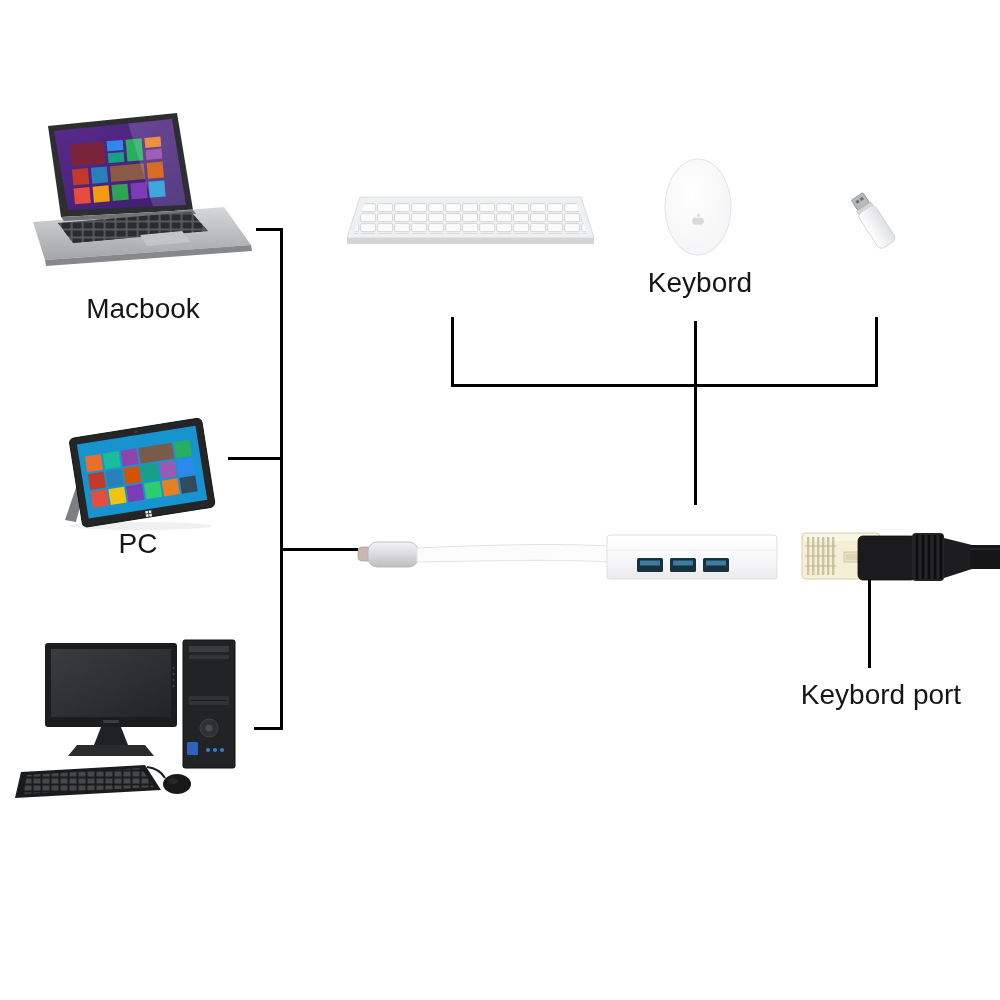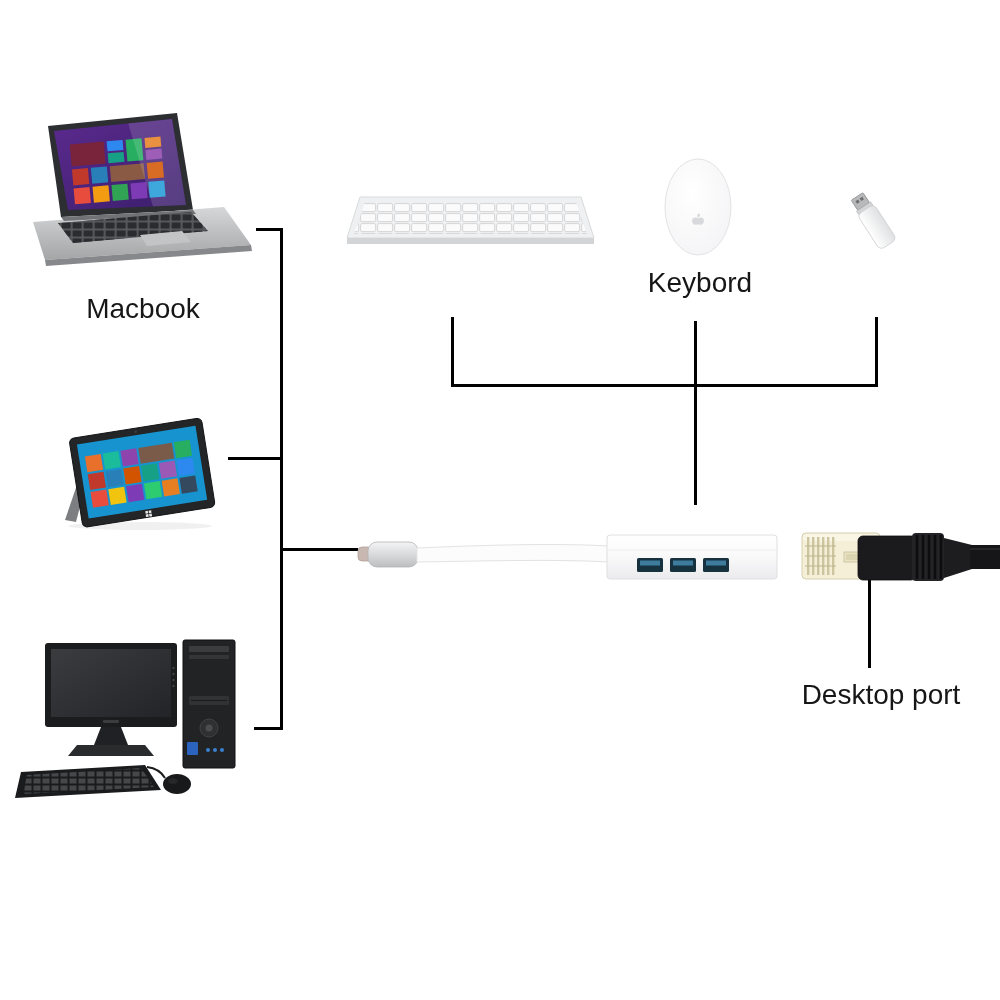--- a/index.html
+++ b/index.html
@@ -112,20 +112,21 @@
       </g>
       <circle cx="87" cy="29.5" r="1.3" fill="#3c3e40"></circle>
       <g fill="#ffffff" opacity="0.9">
         <rect x="84" y="109.5" width="2.6" height="2.6"></rect>
         <rect x="87.4" y="109.5" width="2.6" height="2.6"></rect>
         <rect x="84" y="112.9" width="2.6" height="2.6"></rect>
         <rect x="87.4" y="112.9" width="2.6" height="2.6"></rect>
       </g>
     </g>
   </svg>
+  <div class="label" style="left:18px;top:527px;">PC</div>
 
   <svg class="art" style="left:15px;top:638px;" width="235" height="170" viewBox="0 0 235 170">
     <defs>
       <pattern id="dtKeys" width="9" height="7" patternUnits="userSpaceOnUse">
         <rect x="0.5" y="0.5" width="7" height="5" fill="#45474a"></rect>
       </pattern>
       <linearGradient id="dtScr" x1="0" y1="0" x2="1" y2="1">
         <stop offset="0" stop-color="#3a3c3f"></stop>
           <stop offset="1" stop-color="#222427"></stop>
       </linearGradient>
@@ -264,15 +265,15 @@
           <line x1="123" y1="11" x2="123" y2="55"></line>
         <line x1="129" y1="11" x2="129" y2="55"></line>
           <line x1="135" y1="11" x2="135" y2="55"></line>
         <line x1="141" y1="11" x2="141" y2="55"></line>
       </g>
       <polygon points="144,14 172,21 172,45 144,54" fill="#1d1d1f"></polygon>
       <rect x="170" y="21" width="30" height="24" fill="#161618"></rect>
       <line x1="170" y1="25" x2="200" y2="25" stroke="#2e2e30" stroke-width="1.5"></line>
     </g>
   </svg>
-  <div class="label" style="left:761px;top:678px;">Desktop port</div>
+  <div class="label" style="left:761px;top:678px;">Keybord port</div>
 
 </div>
 
 </body></html>

